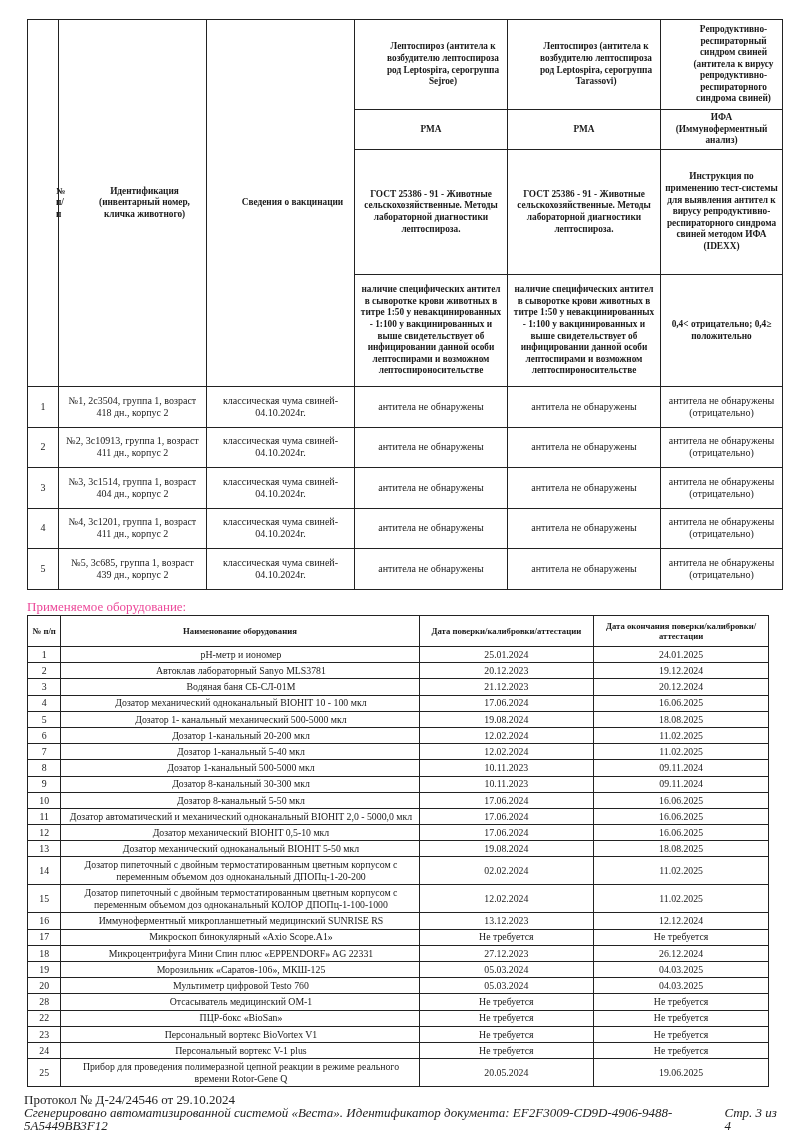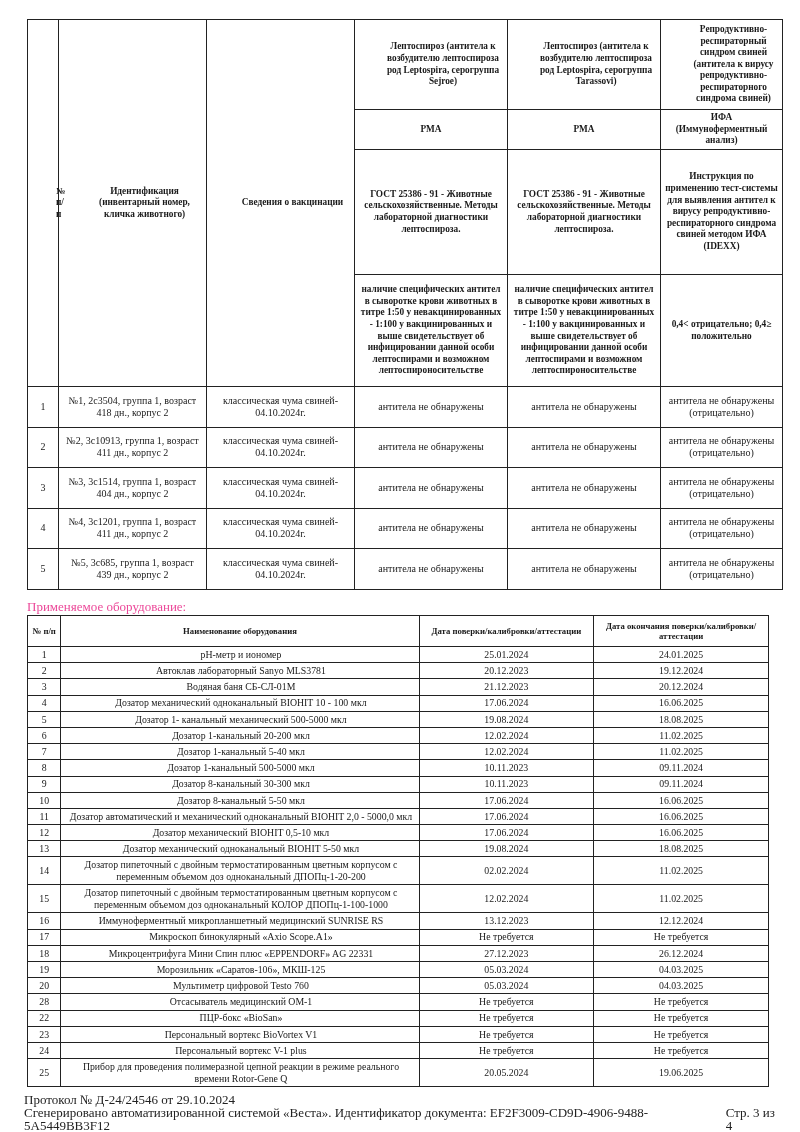--- a/index.html
+++ b/index.html
@@ -48,21 +48,21 @@
   #equipment .e-num { width: 31px; }
   #equipment .e-name { width: 332px; }
   #equipment .e-d1 { width: 162px; }
   #equipment .e-d2 { width: 162px; }
 
   
   #footer {
     position: absolute; left: 24px; top: 1093px; width: 760px;
     font-size: 13px; line-height: 13px; color: #222;
   }
-  #footer .row2 { display: flex; justify-content: space-between; }
+  #footer .row2 { display: flex; justify-content: space-between; font-style: italic; }
 </style>
 </head>
 <body>
 
 <table id="results">
   <colgroup>
     <col class="c-num">
       <col class="c-id">
       <col class="c-vac">
       <col class="c-l1">

